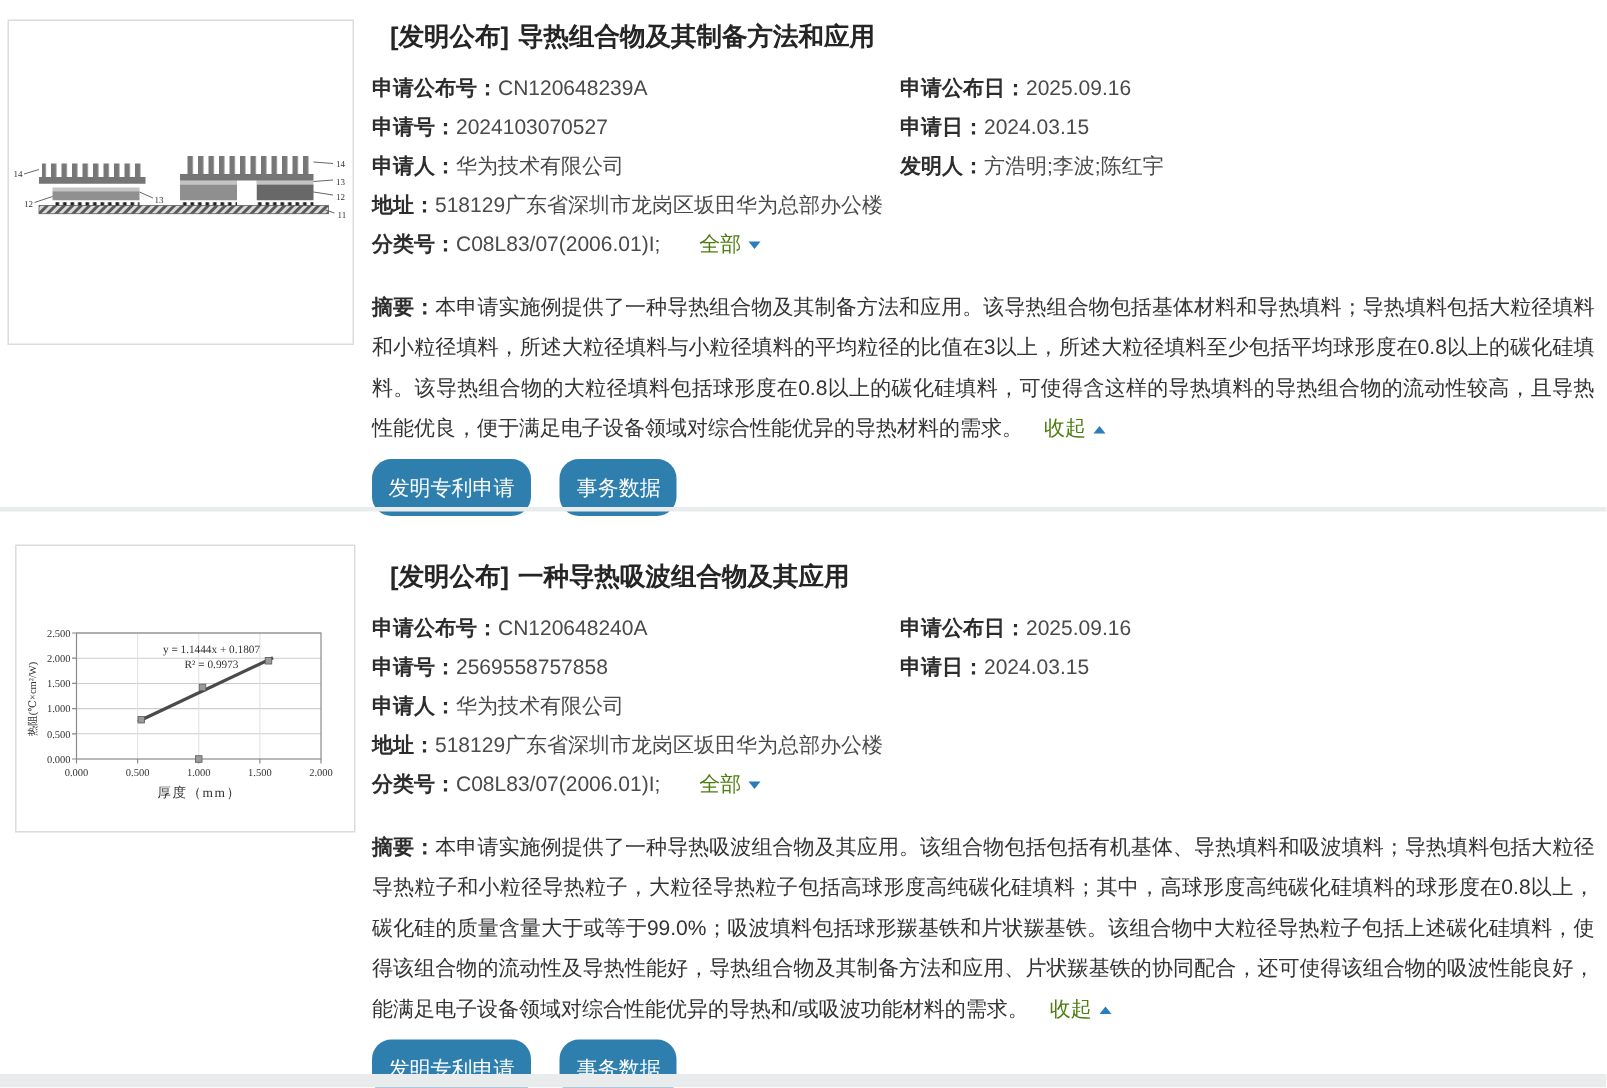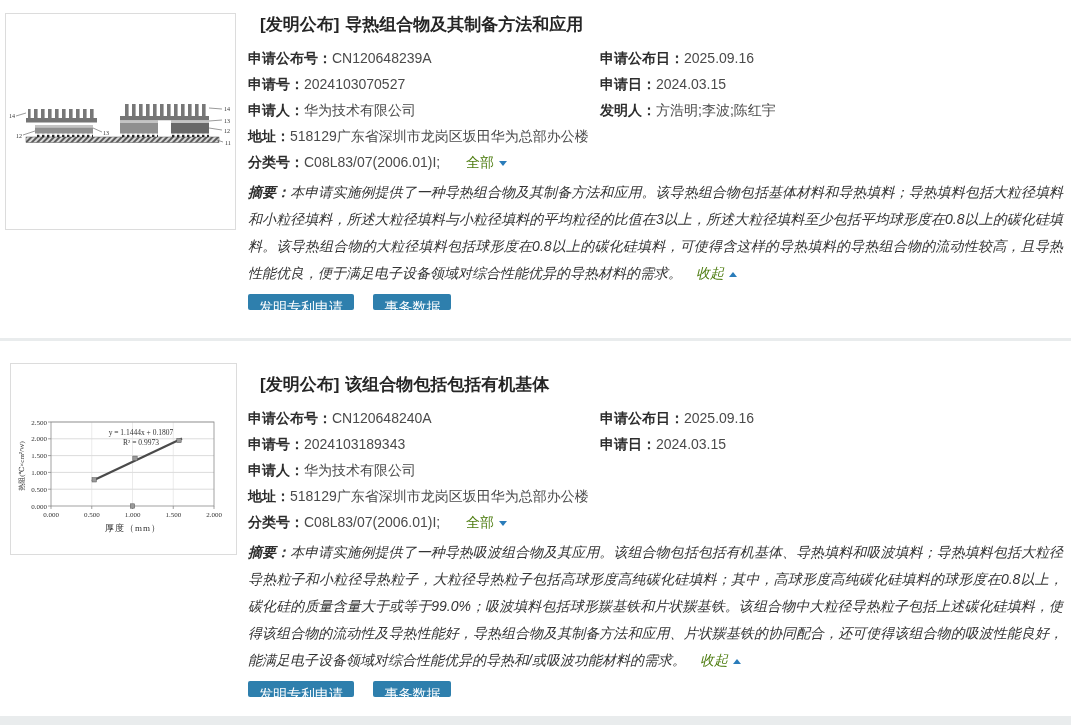--- a/index.html
+++ b/index.html
@@ -30,26 +30,26 @@
   .row b, .abstract b { color:#2d2d2d; font-weight:bold; }
   .col-r { position:absolute; left:352px; top:0; }
 
   .link { color:#4d7c0f; cursor:pointer; font-size:14px; }
   .cls-link { margin-left:22px; white-space:nowrap; }
   .tri { display:inline-block; width:0; height:0; margin-left:5px;
          border-left:4px solid transparent; border-right:4px solid transparent; vertical-align:1px; }
   .tri-down { border-top:5px solid #2a7cba; }
   .tri-up   { border-bottom:5px solid #2a7cba; }
 
-  .abstract { margin-top:4px; font-size:14px; line-height:27px; color:#333333; text-align:justify;font-style:italic; }
+  .abstract { margin-top:16px; font-size:14px; line-height:27px; color:#333333; text-align:justify; }
   .collapse { margin-left:14px; white-space:nowrap; }
 
   .btns { margin-top:7px; }
-  .btn { display:inline-block; background:#2e7fad; color:#ffffff; border:none; border-radius:2px;
-         height:16px; line-height:26px; padding:0 11px; font-size:14px; margin-right:15px;
+  .btn { display:inline-block; background:#2e7fad; color:#ffffff; border:none; border-radius:13px;
+         height:38px; line-height:26px; padding:0 11px; font-size:14px; margin-right:15px;
          cursor:pointer; font-family:inherit; }
 
   svg text { font-family:"Liberation Serif","DejaVu Serif",serif; fill:#333333; }
 </style>
 </head>
 <body>
 
 <div class="card card1">
 
   <div class="thumb thumb1">
@@ -176,30 +176,30 @@
         <text x="162.25" y="153">1.500</text>
         <text x="203" y="153">2.000</text>
       </g>
       <text x="122" y="167" font-size="9" text-anchor="middle" letter-spacing="1">厚度（mm）</text>
       <text x="13" y="102" font-size="7" text-anchor="middle" transform="rotate(-90 13 102)">热阻(℃×cm²/W)</text>
     </svg>
   </div>
 
   <div class="content">
     <div class="ptitle">
-      <span class="tag">[发明公布]</span><span>该组合物包括包括有机基体</span>
+      <span class="tag">[发明公布]</span><span>一种导热吸波组合物及其应用</span>
     </div>
 
     <div class="rows">
       <div class="row">
         <span><b>申请公布号：</b><span>CN120648240A</span></span>
         <span class="col-r"><b>申请公布日：</b><span>2025.09.16</span></span>
       </div>
       <div class="row">
-        <span><b>申请号：</b><span>2024103189343</span></span>
+        <span><b>申请号：</b><span>2569558757858</span></span>
         <span class="col-r"><b>申请日：</b><span>2024.03.15</span></span>
       </div>
       <div class="row">
         <span><b>申请人：</b><span>华为技术有限公司</span></span>
       </div>
       <div class="row">
         <span><b>地址：</b><span>518129广东省深圳市龙岗区坂田华为总部办公楼</span></span>
       </div>
       <div class="row">
         <span><b>分类号：</b><span>C08L83/07(2006.01)I;</span></span>

